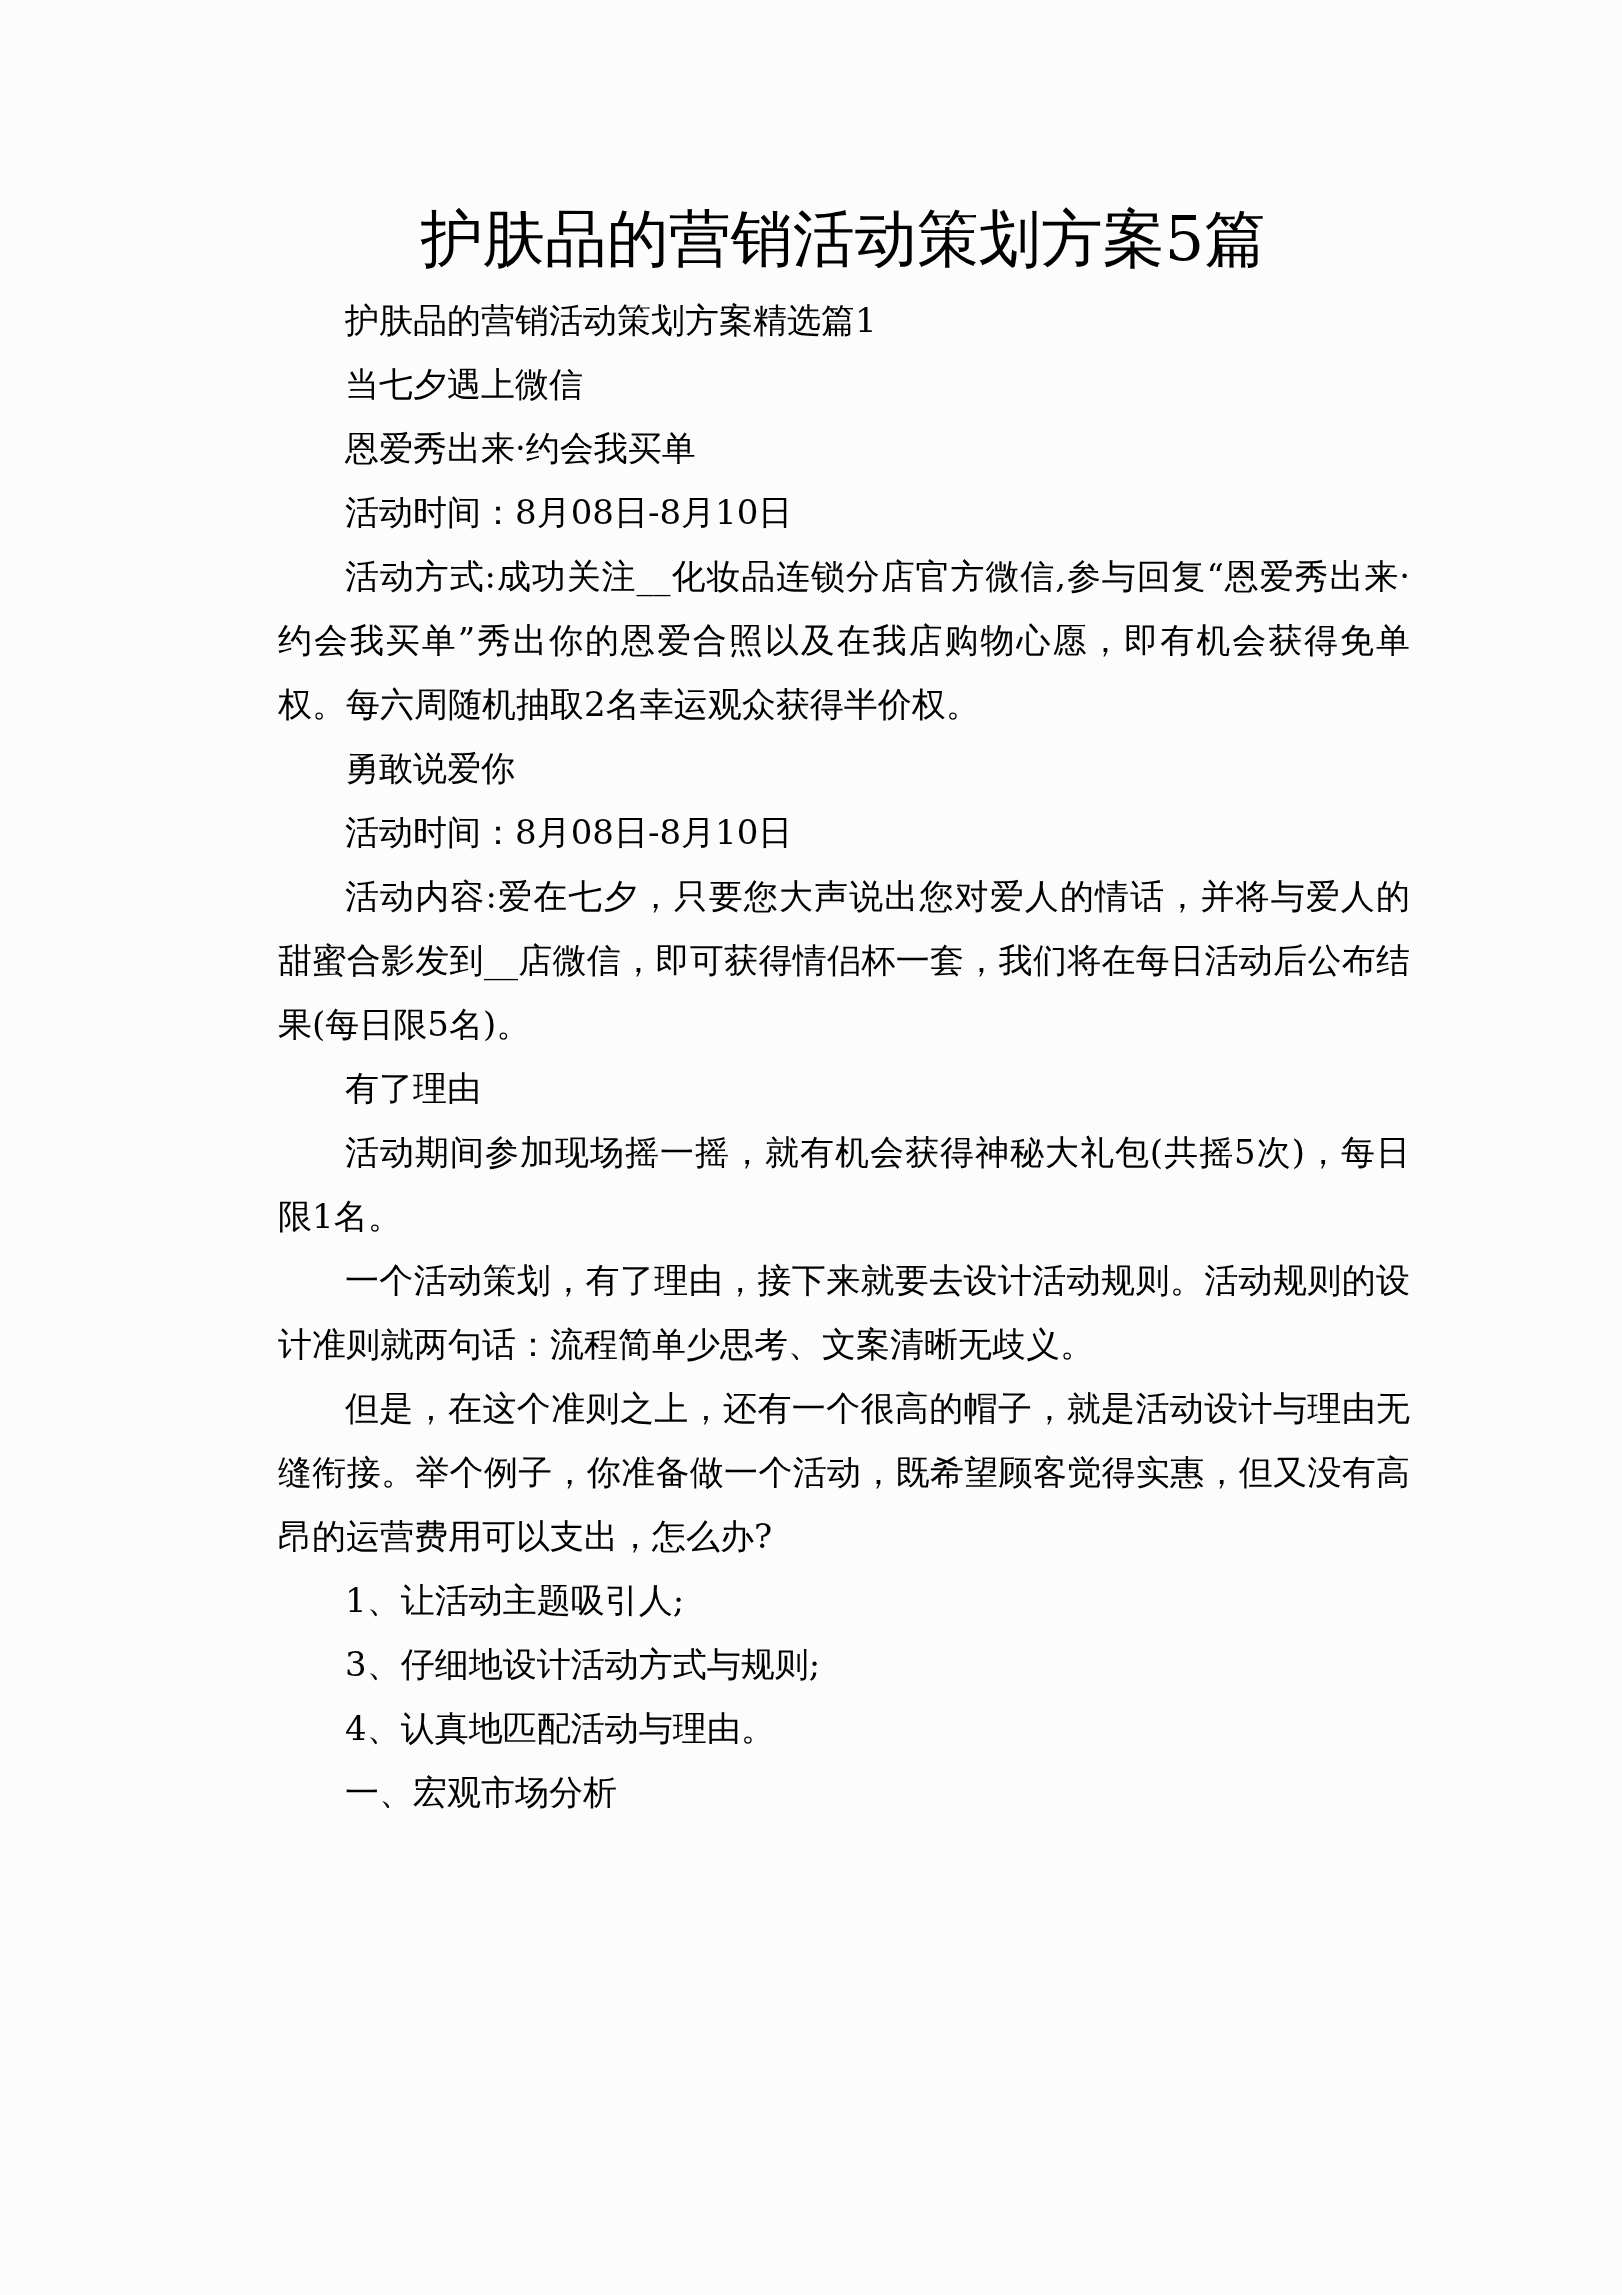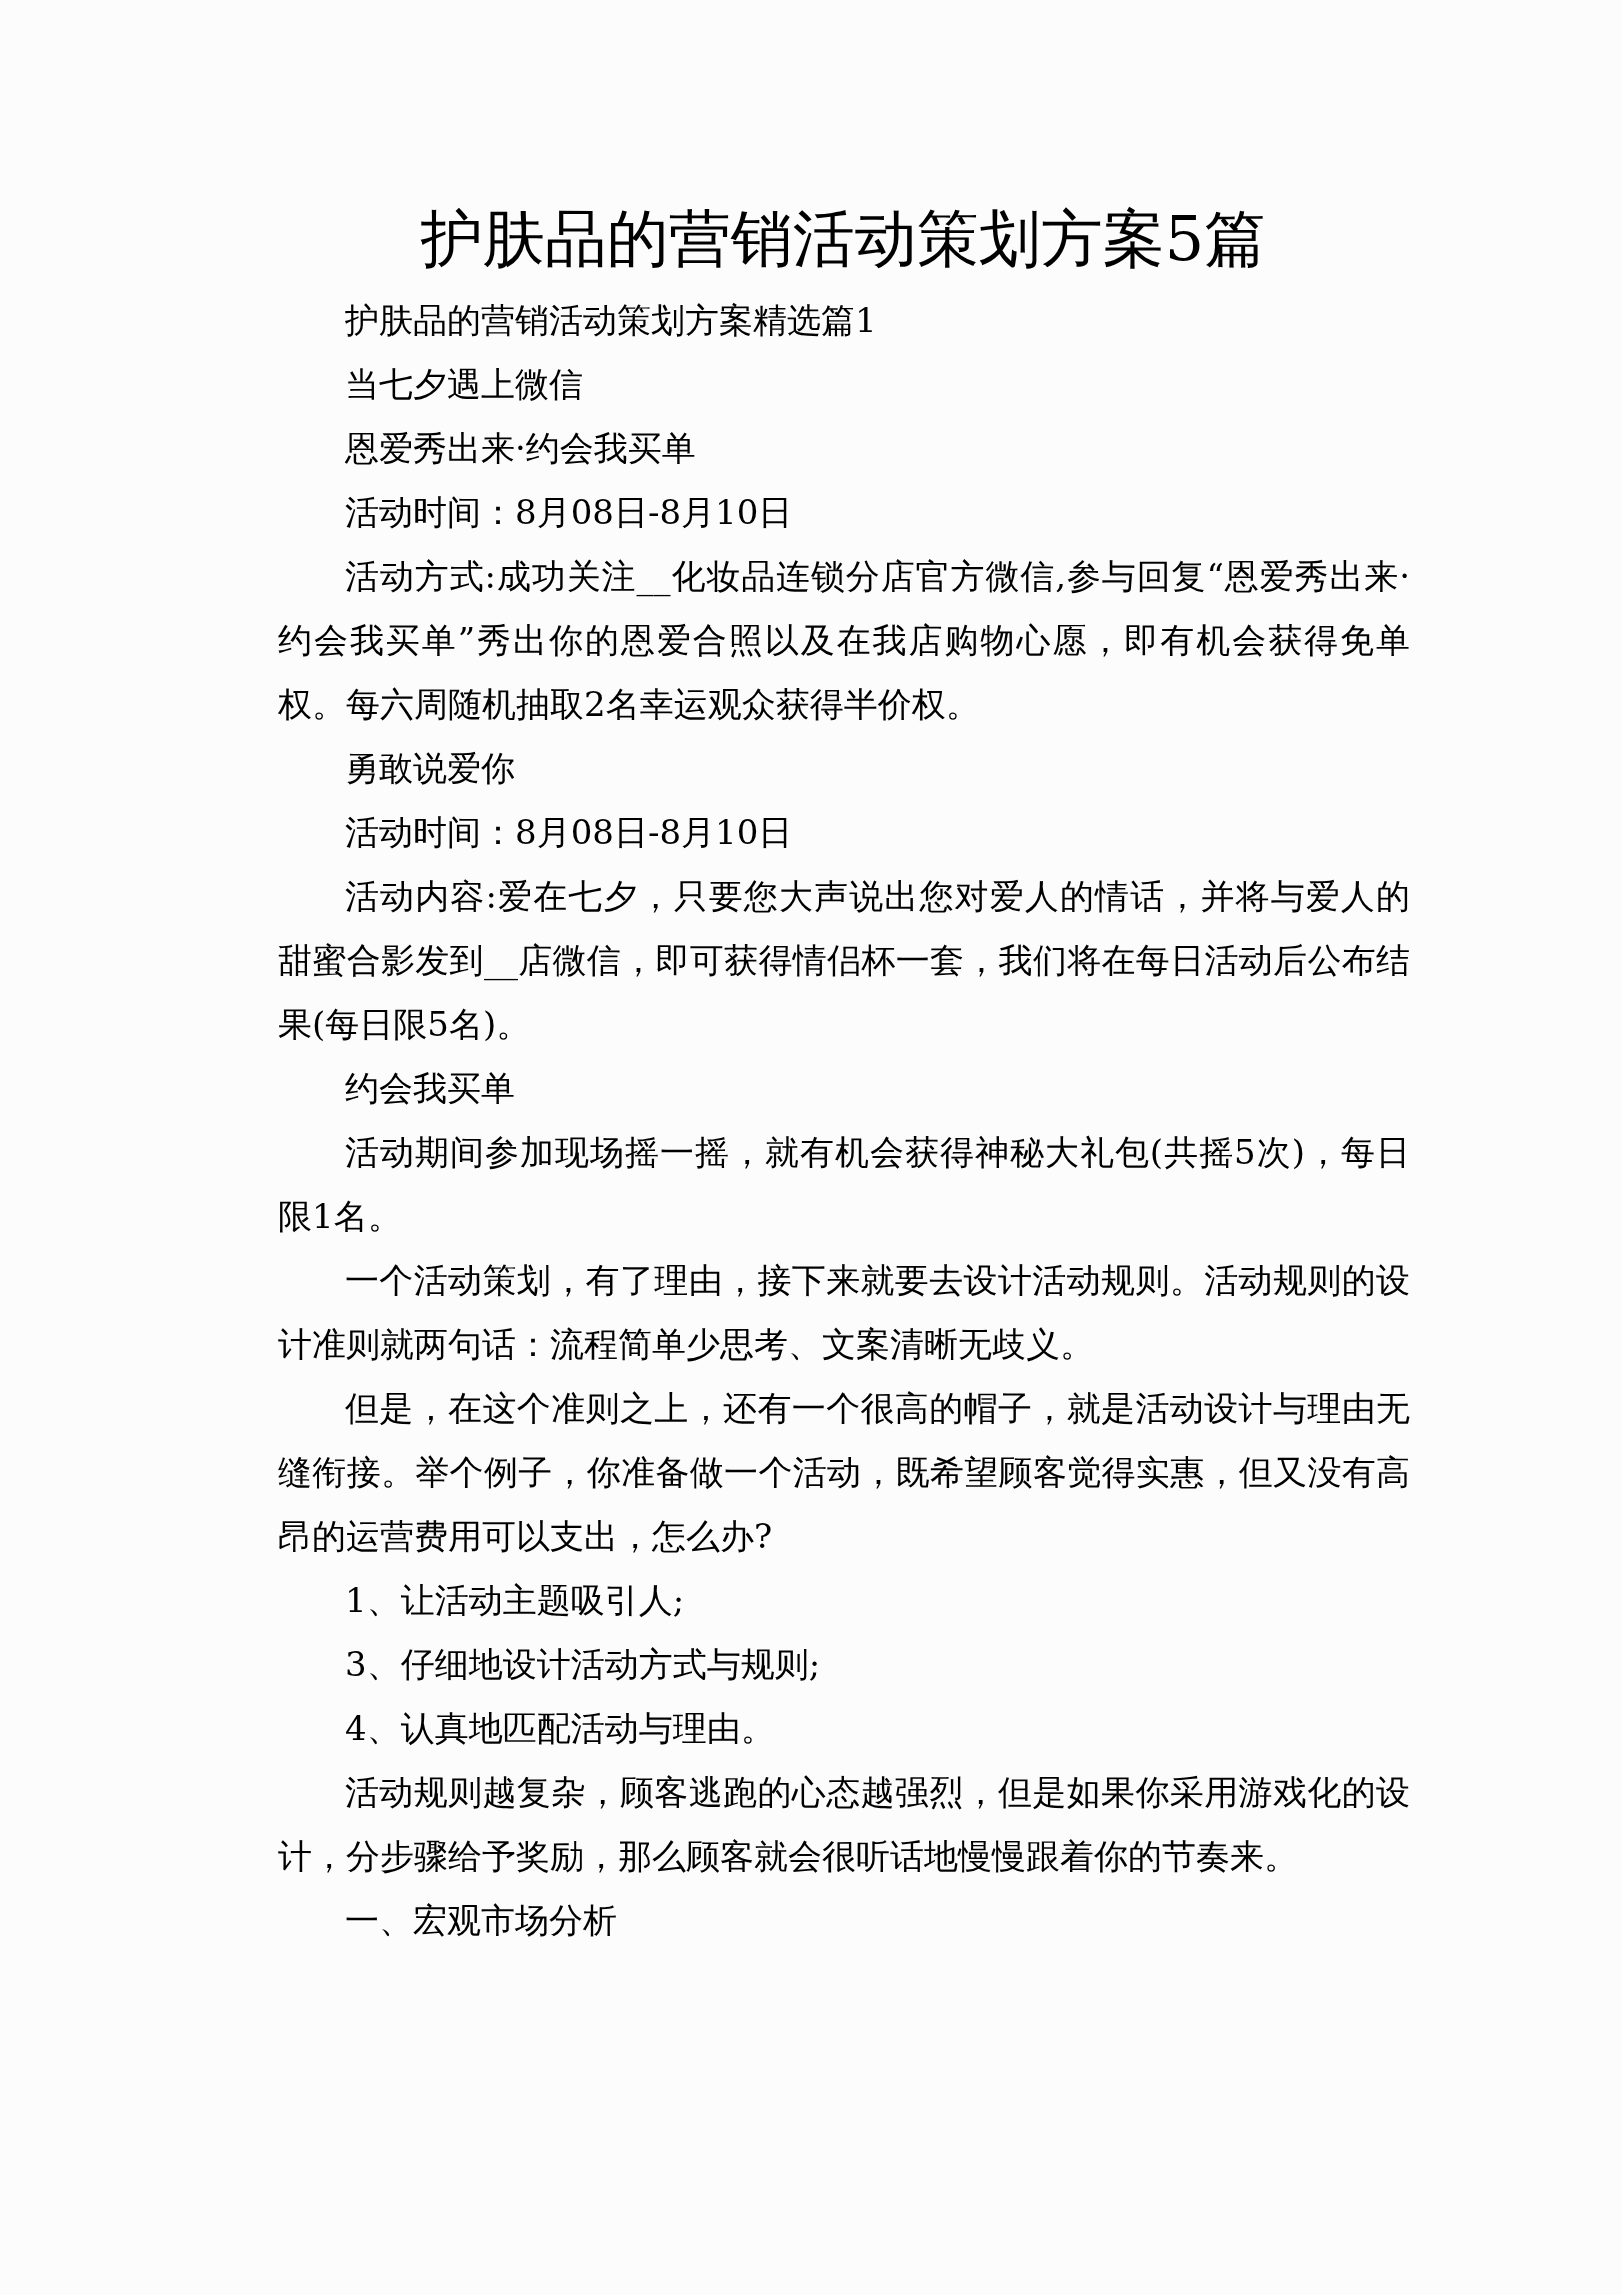--- a/index.html
+++ b/index.html
@@ -59,24 +59,23 @@
 
   <div class="doc-body">
     <p class="para">护肤品的营销活动策划方案精选篇1</p>
     <p class="para">当七夕遇上微信</p>
     <p class="para">恩爱秀出来·约会我买单</p>
     <p class="para">活动时间：8月08日-8月10日</p>
     <p class="para">活动方式:成功关注__化妆品连锁分店官方微信,参与回复“恩爱秀出来·约会我买单”秀出你的恩爱合照以及在我店购物心愿，即有机会获得免单权。每六周随机抽取2名幸运观众获得半价权。</p>
     <p class="para">勇敢说爱你</p>
     <p class="para">活动时间：8月08日-8月10日</p>
     <p class="para">活动内容:爱在七夕，只要您大声说出您对爱人的情话，并将与爱人的甜蜜合影发到__店微信，即可获得情侣杯一套，我们将在每日活动后公布结果(每日限5名)。</p>
-    <p class="para">约会我买单</p>
+    <p class="para">有了理由</p>
     <p class="para">活动期间参加现场摇一摇，就有机会获得神秘大礼包(共摇5次)，每日限1名。</p>
     <p class="para">一个活动策划，有了理由，接下来就要去设计活动规则。活动规则的设计准则就两句话：流程简单少思考、文案清晰无歧义。</p>
     <p class="para">但是，在这个准则之上，还有一个很高的帽子，就是活动设计与理由无缝衔接。举个例子，你准备做一个活动，既希望顾客觉得实惠，但又没有高昂的运营费用可以支出，怎么办?</p>
     <p class="para">1、让活动主题吸引人;</p>
     <p class="para">3、仔细地设计活动方式与规则;</p>
     <p class="para">4、认真地匹配活动与理由。</p>
-    <p class="para">活动规则越复杂，顾客逃跑的心态越强烈，但是如果你采用游戏化的设计，分步骤给予奖励，那么顾客就会很听话地慢慢跟着你的节奏来。</p>
     <p class="para">一、宏观市场分析</p>
   </div>
 </div>
 
 
 </body></html>

